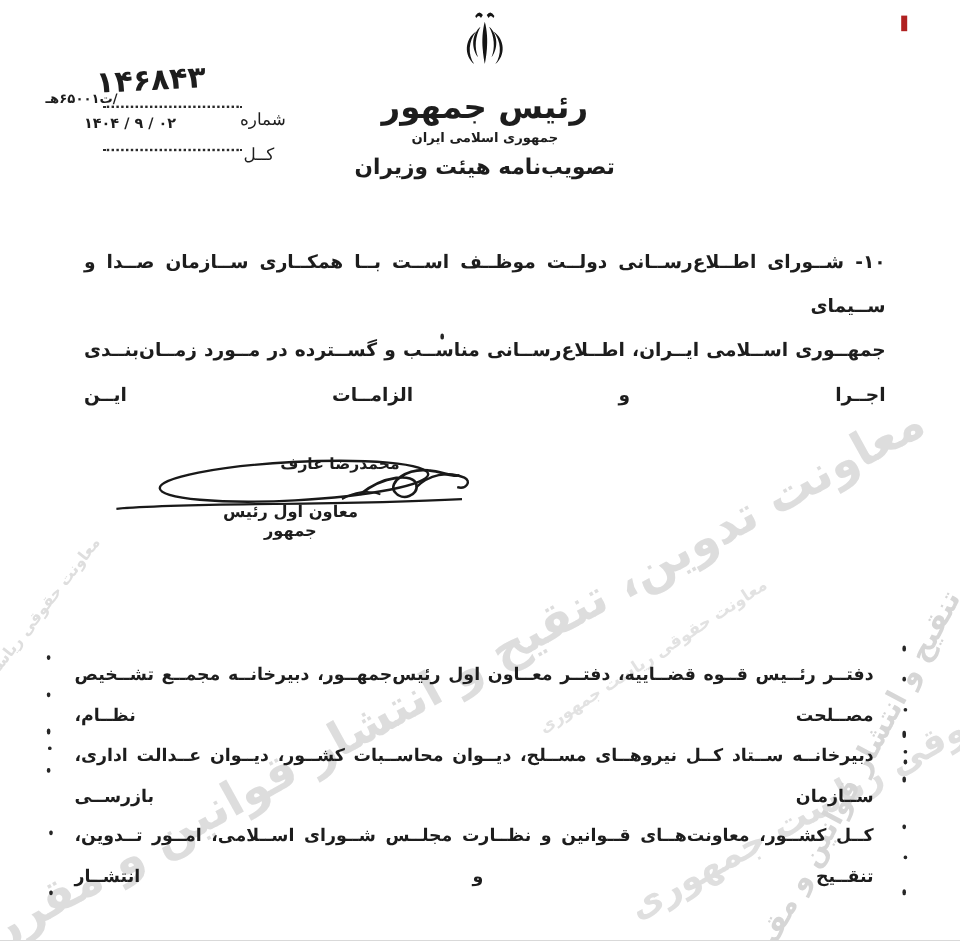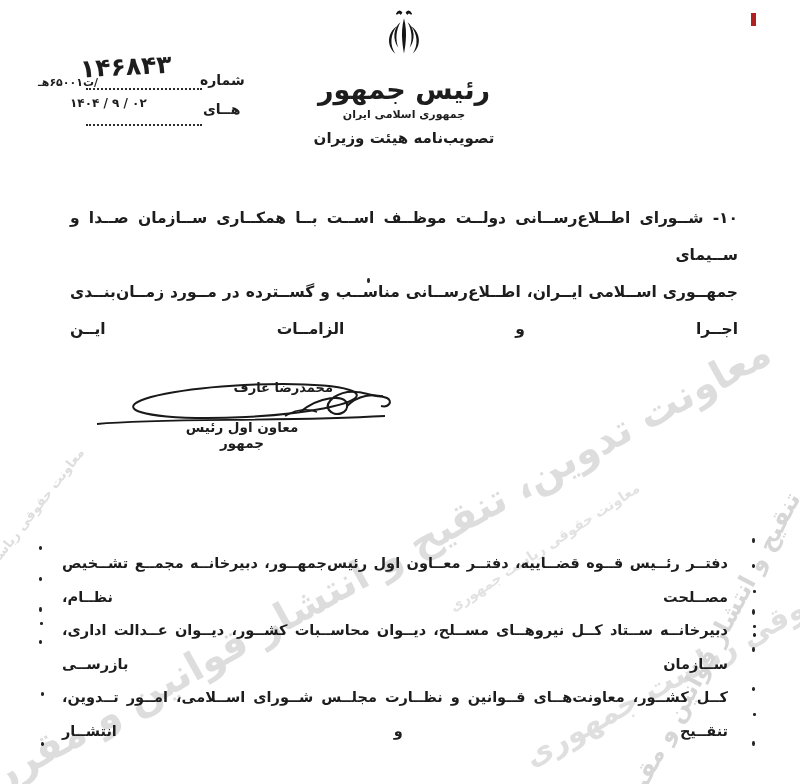--- a/index.html
+++ b/index.html
@@ -11,30 +11,30 @@
   }
   .abs{position:absolute;}
   .rtl{direction:rtl; unicode-bidi:embed;}
   
   .wm{
     position:absolute; color:#dcdcdc; font-weight:bold; white-space:nowrap;
     transform-origin:0 50%; direction:rtl; z-index:1; pointer-events:none;
   }
   
   .hw-number{font-size:25px; font-weight:bold; letter-spacing:6px; transform:rotate(-3deg); z-index:3;}
-  .form-label{font-size:14px; font-weight:bold; z-index:3;}
+  .form-label{font-size:14px; font-weight:normal; z-index:3;margin-top:20px;}
   .dotline{border-bottom:2.5px dotted #2a2a2a; height:0; z-index:2;}
   .suffix{font-size:11px; font-weight:bold; z-index:3;}
   .hw-date{font-size:12px; font-weight:bold; letter-spacing:2px; direction:ltr; z-index:3;}
   
   #masthead{left:252px; top:6px; width:304px; text-align:center; z-index:3;}
   #emblem{display:block; margin:0 auto;}
   #country-title{font-size:11px; font-weight:bold; margin-top:3px;}
   #office-title{font-size:27px; font-weight:bold; margin-top:2px; letter-spacing:1px;}
-  #doc-type{font-size:15px; font-weight:bold; margin-top:8px; letter-spacing:.5px;}
+  #doc-type{font-size:18px; font-weight:bold; margin-top:8px; letter-spacing:.5px;}
   
   #clause{right:62px; top:200px; width:668px; font-size:15.5px; font-weight:bold; line-height:37px; z-index:3;margin-left:24px;}
   #clause .jl{text-align:justify; text-align-last:justify;}
   #clause .ll{text-align:right;}
   
   #sig-name{left:193px; top:380px; width:140px; text-align:right; font-size:13px; font-weight:bold; z-index:4;}
   #sig-title{left:162px; top:419px; width:160px; text-align:center; font-size:13.5px; font-weight:bold; z-index:4;}
   
   #distribution{right:72px; top:547px; width:666px; font-size:14.5px; font-weight:bold; line-height:33.5px; z-index:3;}
   #distribution .jl{text-align:justify; text-align-last:justify;}
@@ -53,21 +53,21 @@
   <div class="wm" style="left:420px; top:620px; width:260px; font-size:14px; transform:rotate(-33deg); color:#e2e2e2;">معاونت حقوقی ریاست جمهوری</div>
   <div class="wm" style="left:738px; top:585px; width:300px; font-size:24px; transform:rotate(-62deg); color:#d6d6d6;">معاونت تدوین، تنقیح و انتشار قوانین و مقررات</div>
   <div class="wm" style="left:-42px; top:600px; width:200px; font-size:13px; transform:rotate(-52deg); color:#dedede;">معاونت حقوقی ریاست جمهوری</div>
 
   <div id="red-mark" class="abs"></div>
 
   <div class="abs form-label rtl" style="left:200px; top:72px;">شماره</div>
   <div class="abs dotline" style="left:86px; top:88px; width:116px;"></div>
   <div class="abs hw-number rtl" style="left:80px; top:52px;">۱۴۶۸۴۳</div>
   <div class="abs suffix rtl" style="left:38px; top:76px;">/ت۶۵۰۰۱هـ</div>
-  <div class="abs form-label rtl" style="left:203px; top:101px;">هــای</div>
+  <div class="abs form-label rtl" style="left:203px; top:101px;">کــل</div>
   <div class="abs hw-date" style="left:70px; top:96px;">۱۴۰۴ / ۹ / ۰۲</div>
   <div class="abs dotline" style="left:86px; top:124px; width:116px;"></div>
 
   <div id="masthead" class="abs">
     <svg id="emblem" width="48" height="66" viewBox="-30 -38 60 80" aria-hidden="true">
       <g fill="#151515" stroke="none">
         <path d="M-10,-30 Q-6,-37 -2,-31 L-4,-28 Q-6,-32 -9,-28 Z"></path>
         <path d="M2,-31 Q6,-37 10,-30 L9,-28 Q6,-32 4,-28 Z"></path>
         <path d="M0,-24 C2.5,-15 3,-4 2.2,4 C1.6,11 0.8,16 0,20 C-0.8,16 -1.6,11 -2.2,4 C-3,-4 -2.5,-15 0,-24 Z"></path>
         <path d="M-4.5,-19 C-13,-12 -15,2 -7,13 C-11,3 -10,-9 -4.5,-19 Z"></path>

